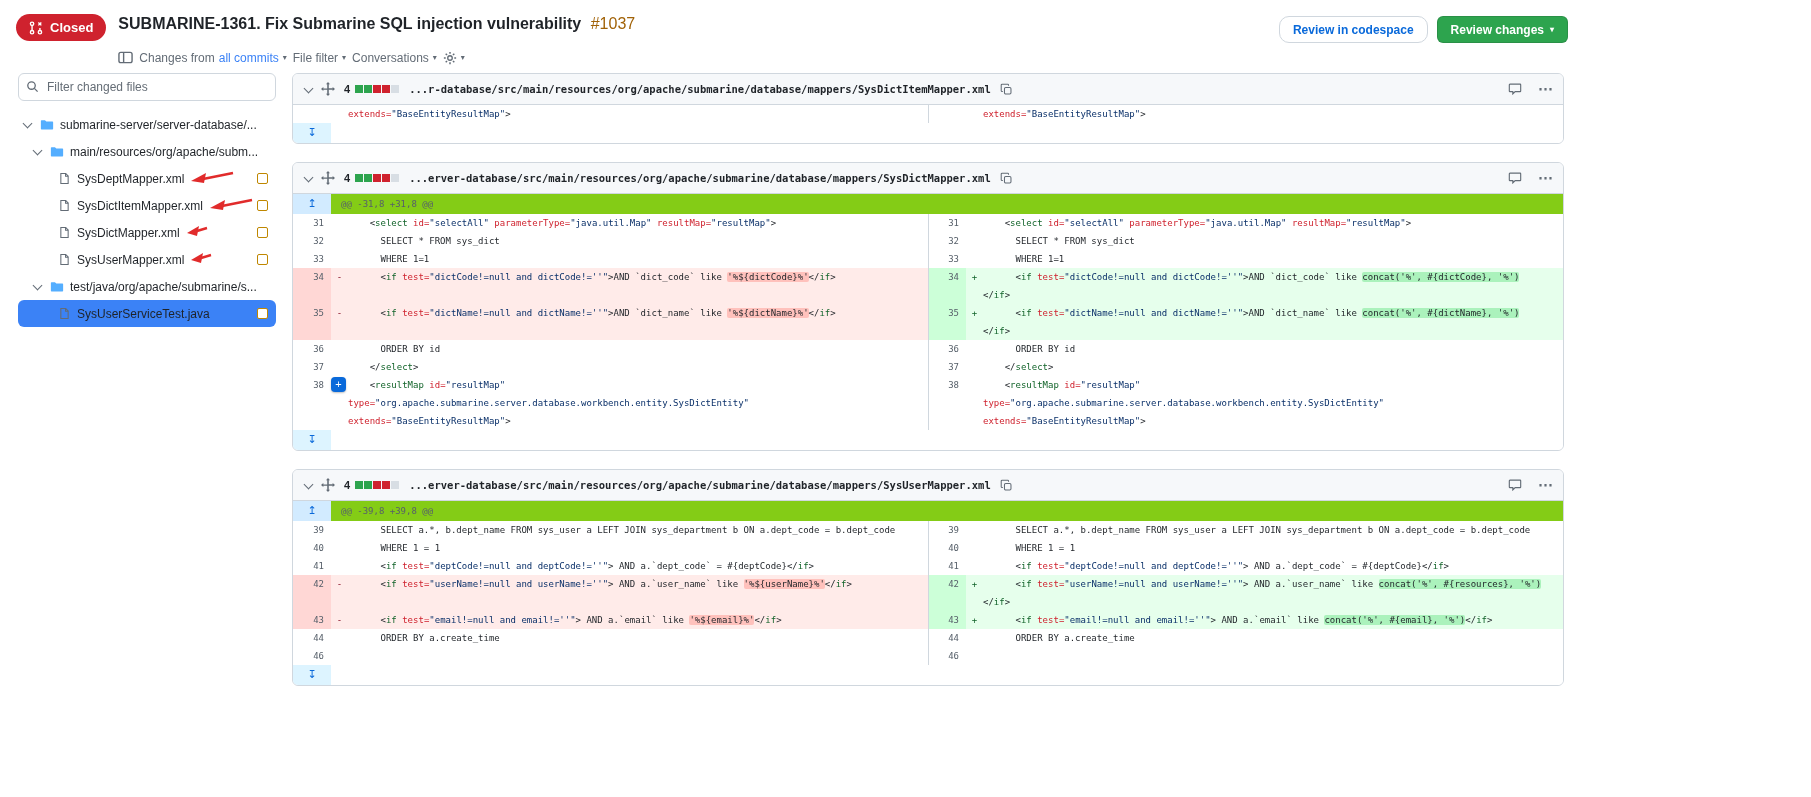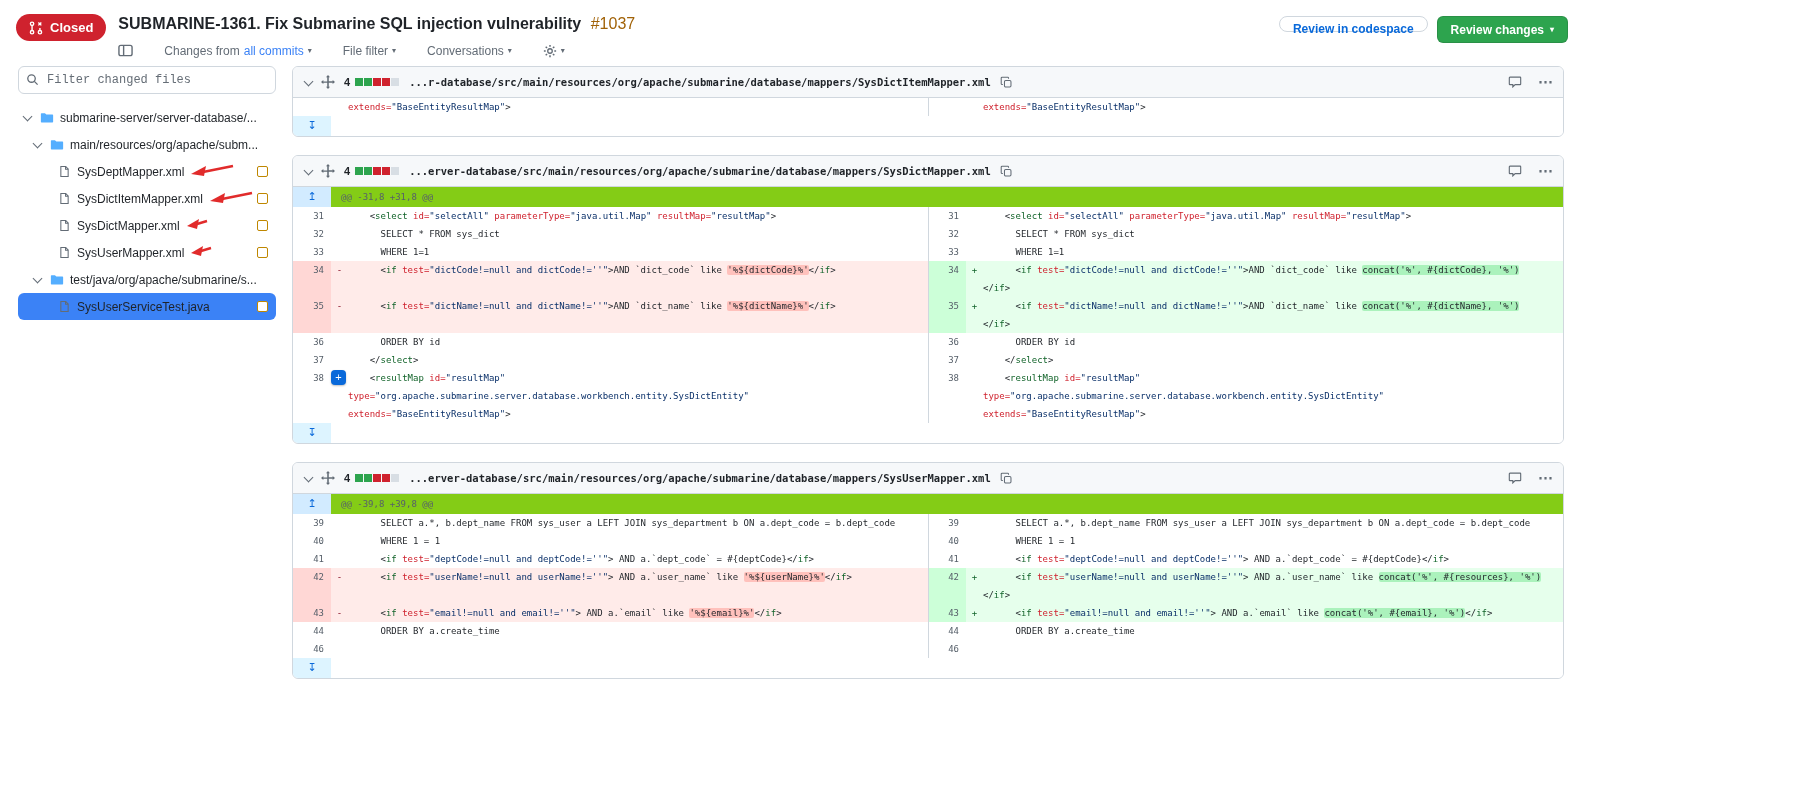--- a/index.html
+++ b/index.html
@@ -4,37 +4,37 @@
 <style>
   html,body{margin:0;padding:0;background:#fff;}
   .page{width:1811px;height:797px;background:#fff;font-family:"Liberation Sans",sans-serif;color:#1f2328;overflow:hidden;position:relative;}
 
   
   .pr-header{display:flex;align-items:flex-start;padding:14px 16px 6px;position:relative;}
   .badge{display:inline-flex;align-items:center;gap:7px;background:#cf222e;color:#fff;border-radius:2em;padding:6px 13px;font-size:13px;font-weight:700;margin-right:12px;flex:none;}
   .title-row{font-size:16px;line-height:20px;}
   .pr-title{font-weight:700;}
   .pr-number{color:#a16207;font-weight:400;margin-left:5px;}
-  .toolbar{display:flex;align-items:center;gap:31px;margin-top:9px;font-size:12px;}
+  .toolbar{display:flex;align-items:center;gap:6px;margin-top:16px;font-size:12px;}
   .tb-item{display:inline-flex;align-items:center;gap:4px;cursor:pointer;}
   .muted{color:#636c76;}
   .strong{color:#3b82f6;}
   .caret{font-size:8px;color:#636c76;}
   .tb-icon{display:inline-flex;cursor:pointer;}
   .header-buttons{position:absolute;right:243px;top:16px;display:flex;gap:9px;}
-  .btn-codespace{background:#fff;border:1px solid #d0d7de;border-radius:10px;font-size:12px;font-weight:600;padding:5px 13px;font-family:inherit;cursor:pointer;height:16px;}
+  .btn-codespace{background:#fff;border:1px solid #d0d7de;border-radius:10px;font-size:12px;font-weight:600;padding:5px 13px;font-family:inherit;cursor:pointer;height:27px;}
   .btn-review{border:1px solid rgba(27,31,36,.15);border-radius:6px;color:#fff;font-size:12px;font-weight:600;padding:5px 13px;font-family:inherit;cursor:pointer;display:inline-flex;align-items:center;gap:6px;height:27px;}
   .caret-w{font-size:8px;color:#fff;}
 
   
   .main{display:flex;align-items:flex-start;margin-top:2px;}
   .sidebar{width:258px;margin-left:18px;flex:none;}
   .filter-wrap{position:relative;}
   .filter-icon{position:absolute;left:8px;top:7px;display:inline-flex;}
-  .filter-input{width:100%;box-sizing:border-box;height:28px;border:1px solid #d0d7de;border-radius:6px;padding:0 8px 0 28px;font-size:12px;font-family:Liberation Mono, monospace;color:#1f2328;background:#fff;outline:none;}
+  .filter-input{width:100%;box-sizing:border-box;height:28px;border:1px solid #d0d7de;border-radius:6px;padding:0 8px 0 28px;font-size:12px;font-family:Liberation Sans, sans-serif;color:#1f2328;background:#fff;outline:none;}
   .filter-input::placeholder{color:#656d76;}
   .tree{margin-top:10px;}
   .tree-row{display:flex;align-items:center;height:27px;font-size:12px;border-radius:6px;cursor:pointer;padding-right:2px;}
   .dep0{padding-left:6px}.dep1{padding-left:16px}.dep2{padding-left:40px}
   .tree-row.selected{background:#3b82f6;}
   .chev{width:6px;height:6px;border-right:1.5px solid #636c76;border-bottom:1.5px solid #636c76;transform:rotate(45deg);margin:-3px 9px 0 0;flex:none;display:inline-block;}
   .tree-icon{margin-right:6px;flex:none;display:inline-flex;}
   .tree-label{white-space:nowrap;}
   .annot{margin-left:5px;flex:none;}
   .status-sq{margin-left:auto;width:9px;height:9px;border:1.6px solid #bf8700;border-radius:2px;flex:none;margin-right:6px;background:#fff;}

